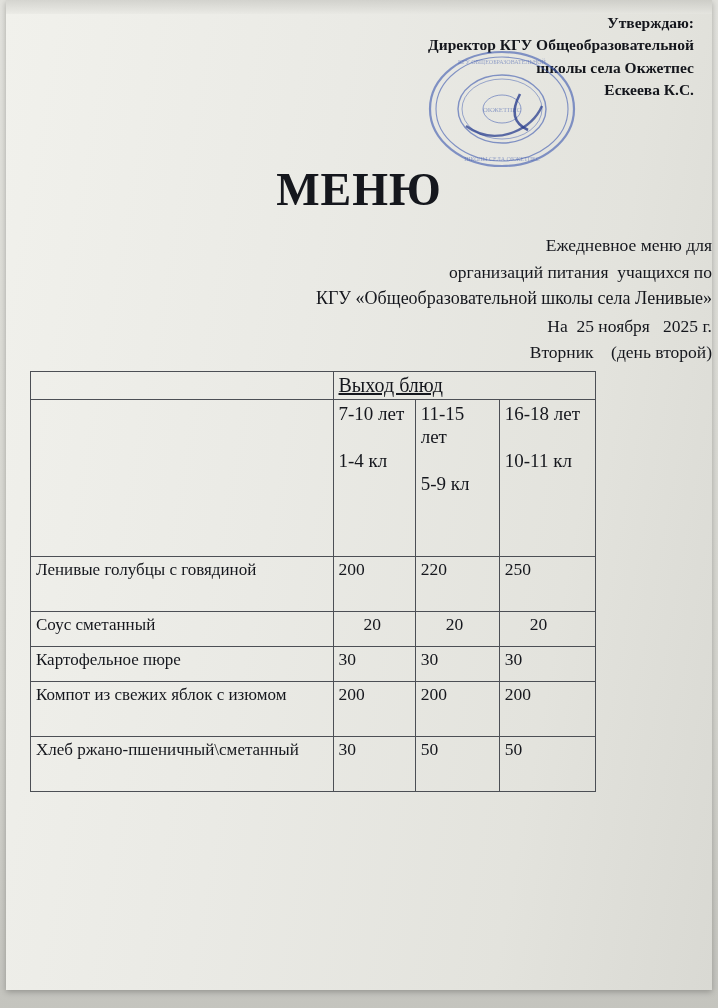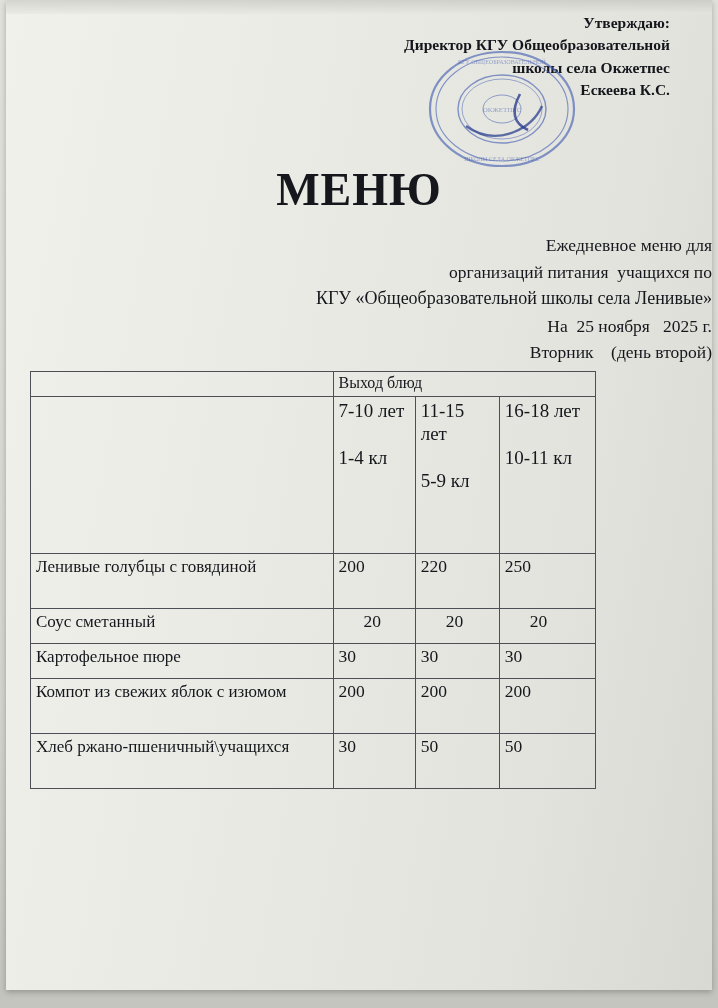--- a/index.html
+++ b/index.html
@@ -39,21 +39,21 @@
     position: absolute;
     left: 0; top: 0;
     width: 100%; height: 14px;
     background: linear-gradient(180deg, #bdbdb8 0%, #e7e7e2 100%);
     opacity: .55;
   }
 
   
   .approval {
     position: absolute;
-    right: 42px;
+    right: 18px;
     top: 12px;
     width: 420px;
     text-align: right;
     font-weight: bold;
     font-size: 15.5px;
     line-height: 1.45;
     color: #14161c;
   }
 
   
@@ -115,23 +115,24 @@
     text-align: left;
   }
   .col-name { width: 302px; }
   .col-a { width: 82px; }
   .col-b { width: 84px; }
   .col-c { width: 96px; }
 
   .hdr-out {
     text-align: center;
     font-weight: bold;
-    font-size: 16px;
+    font-size: 20px;
     height: 20px;
     padding-top: 1px;
+    text-decoration: underline;
   }
   .hdr-blank { border-right: 1px solid #4c4f55; }
 
   .age-cell {
     font-weight: bold;
     font-size: 19px;
     line-height: 1.22;
     padding-top: 4px;
     height: 152px;
   }
@@ -243,21 +244,21 @@
             <td class="val">30</td>
             <td class="val">30</td>
           </tr>
           <tr class="row-tall">
             <td class="dish">Компот из свежих яблок с изюмом</td>
             <td class="val">200</td>
             <td class="val">200</td>
             <td class="val">200</td>
           </tr>
           <tr class="row-tall">
-            <td class="dish">Хлеб ржано-пшеничный\учащихся</td>
+            <td class="dish">Хлеб ржано-пшеничный\сметанный</td>
             <td class="val">30</td>
             <td class="val">50</td>
             <td class="val">50</td>
           </tr>
         </tbody>
       </table>
     </div>
 
   </div>
 </div>

